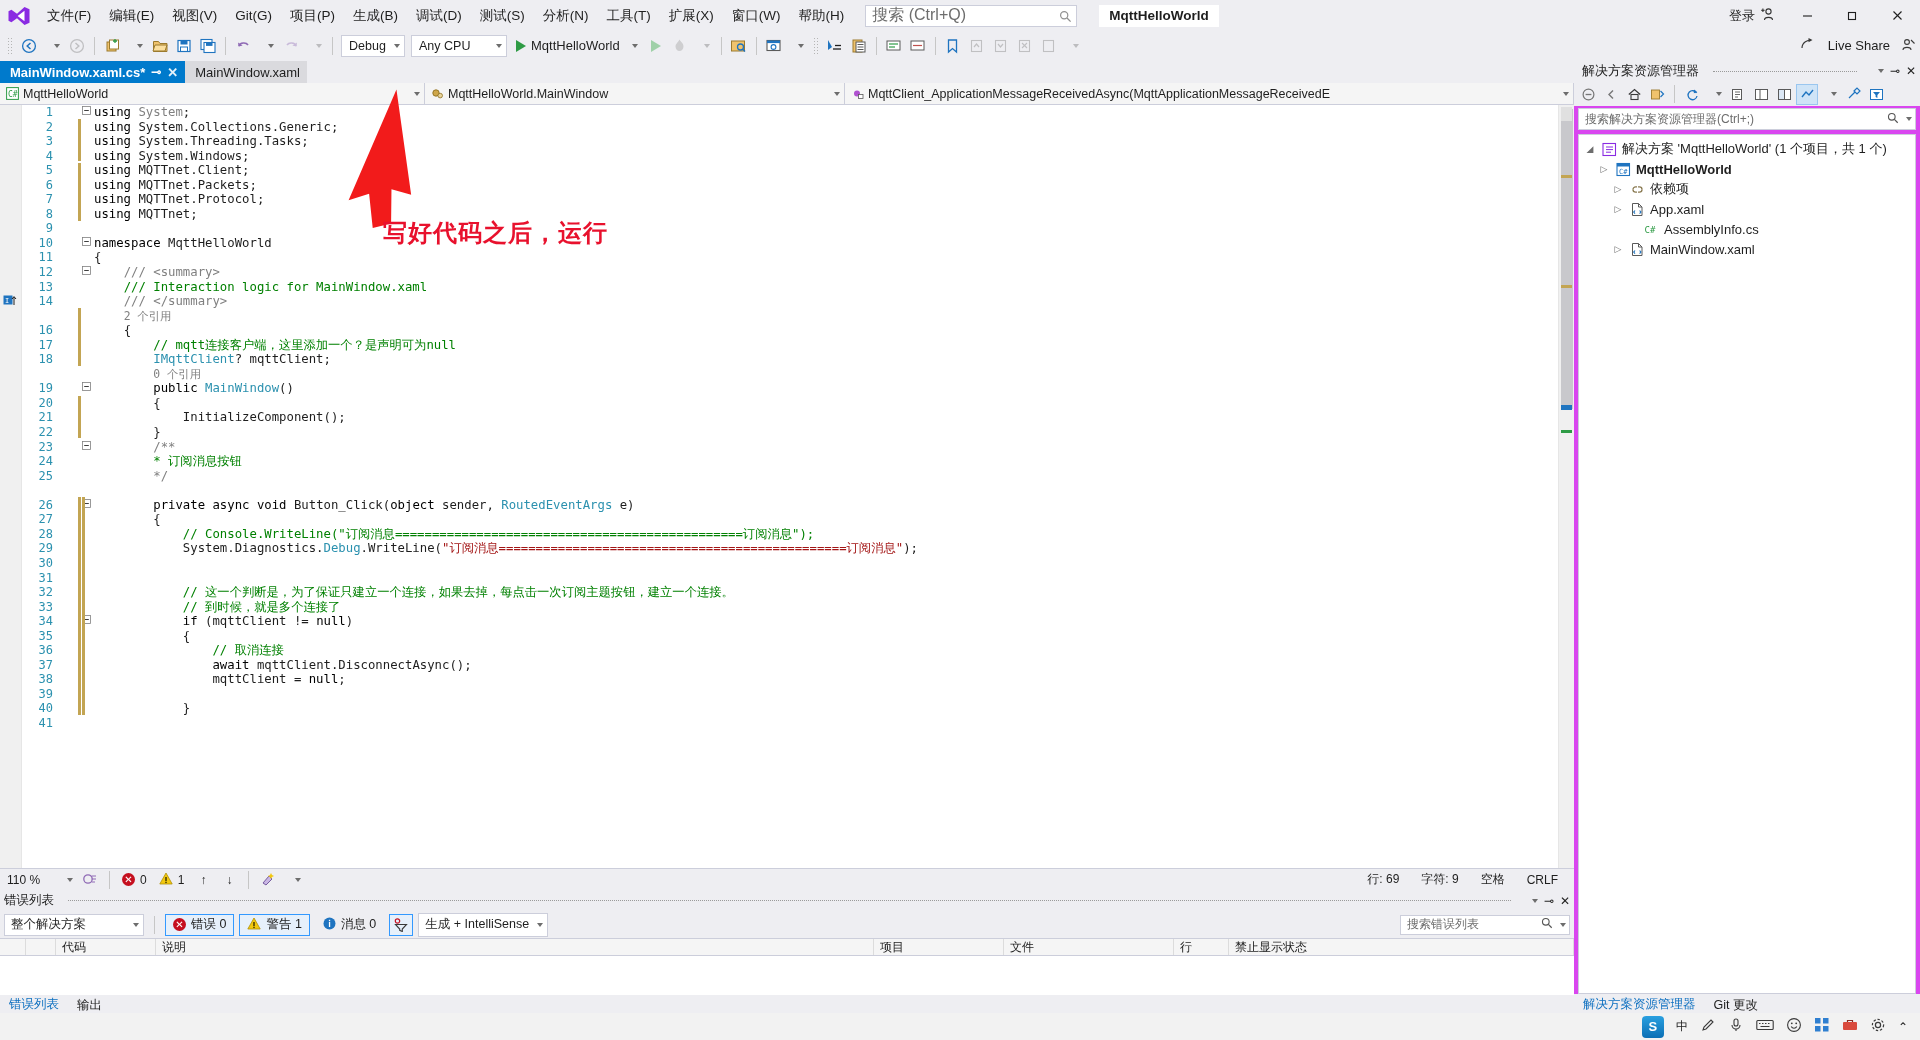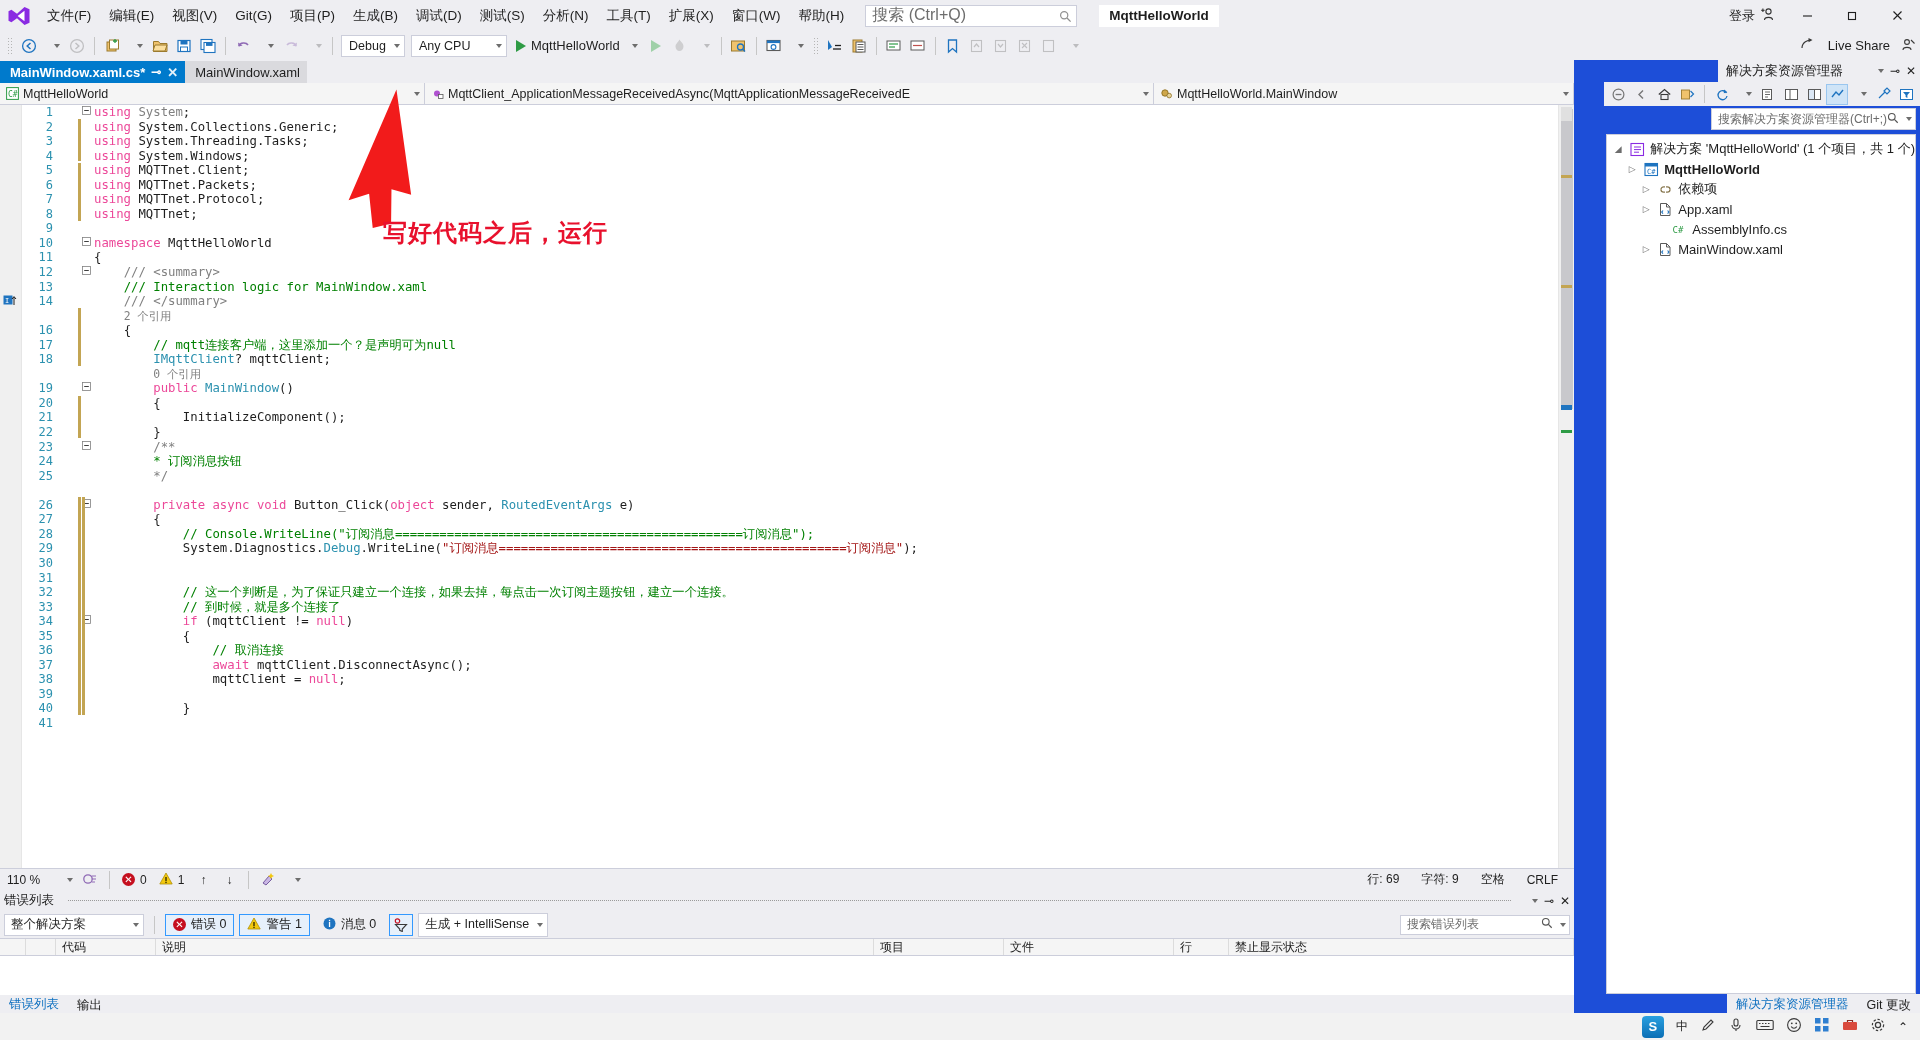--- a/index.html
+++ b/index.html
@@ -57,21 +57,21 @@
   .combo .lbl { flex: 1; white-space: nowrap; }
   .caret { width: 0; height: 0; border-left: 3.5px solid transparent; border-right: 3.5px solid transparent; border-top: 4px solid #6d6d6d; margin-left: 7px; }
   .run-btn { display: flex; align-items: center; gap: 5px; padding: 0 6px; height: 24px; font-size: 13px; }
   .tri { width: 0; height: 0; border-top: 6px solid transparent; border-bottom: 6px solid transparent; border-left: 10px solid #2e9b45; }
   .tri-o { width: 0; height: 0; border-top: 6px solid transparent; border-bottom: 6px solid transparent; border-left: 10px solid #9fd0a8; }
   .live-share { margin-left: auto; display: flex; align-items: center; gap: 13px; font-size: 13px; padding-right: 6px; }
 
   
   .body { flex: 1; display: flex; min-height: 0; }
   .left { flex: 1; display: flex; flex-direction: column; min-width: 0; }
-  .right { width: 346px; flex: 0 0 346px; display: flex; flex-direction: column; background: #1d4ed8; align-items: flex-end; }
+  .right { width: 346px; flex: 0 0 346px; display: flex; flex-direction: column; background: #d946ef; }
 
   
   .tabstrip { height: 23px; flex: 0 0 23px; background: #eeeef2; display: flex; align-items: flex-end; }
   .tab { height: 22px; display: flex; align-items: center; padding: 0 7px 0 10px; font-size: 13px; gap: 6px; }
   .tab.active { background: #007acc; color: #fff; font-weight: bold; }
   .tab.inactive { background: #dadade; color: #1e1e1e; }
   .tab .x { font-size: 13px; opacity: .9; }
   .tab .pin { font-size: 12px; }
   .tabstrip .fill { flex: 1; }
 
@@ -92,21 +92,21 @@
   .editor-wrap { flex: 1; display: flex; min-height: 0; background: #fff; position: relative; }
   .glyph-margin { width: 22px; flex: 0 0 22px; background: #f0f0f0; border-right: 1px solid #e6e6e6; position: relative; }
   .code-area { flex: 1; position: relative; overflow: hidden; background: #fff;
     font-family: "DejaVu Sans Mono", monospace; font-size: 12.3px; line-height: 14.55px; }
   .line { display: flex; height: 14.55px; white-space: pre; align-items: center; }
   .ln { width: 40px; flex: 0 0 40px; text-align: right; padding-right: 9px; color: #2b91af; font-size: 12px; font-family: "DejaVu Sans Mono", monospace; }
   .ln.blank { color: transparent; }
   .out-col { width: 16px; flex: 0 0 16px; position: relative; }
   .fold { width: 16px; flex: 0 0 16px; text-align: center; color: #888; font-size: 10px; }
   .codetext { flex: 1; white-space: pre; }
-  .k { color: #ec4899; }  
+  .k { color: #000000; }  
   .t { color: #2b91af; }  
   .c { color: #008000; }  
   .cg { color: #808080; } 
   .s { color: #a31515; }  
   .ref { color: #808080; font-size: 11.4px; }
   .pl { color: #1e1e1e; }
   .bar-y { position: absolute; width: 3px; background: #c3a553; left: 0; }
 
   
   .vscroll { width: 16px; flex: 0 0 16px; background: #f0f0f0; position: relative; border-left: 1px solid #e6e6e6; }
@@ -462,38 +462,38 @@
         <div class="navcell nav1">
           <span class="mini-ico">
             <svg width="13" height="13" viewBox="0 0 13 13">
                 <rect x="0.6" y="0.6" width="11.8" height="11.8" fill="#fff" stroke="#2e9b45" stroke-width="1"></rect>
                 <text x="2" y="9.6" font-size="8" fill="#2e9b45" font-family="monospace">C#</text>
               </svg>
           </span>
           <span class="txt">MqttHelloWorld</span>
           <span class="caret"></span>
         </div>
+        <div class="navcell nav2">
+          <span class="mini-ico">
+            <svg width="13" height="13" viewBox="0 0 13 13">
+                <circle cx="5" cy="6" r="3.2" fill="#cfa74a" stroke="#8d6f1f" stroke-width="0.9"></circle>
+                <circle cx="9.2" cy="8.6" r="2.3" fill="#e8d49a" stroke="#8d6f1f" stroke-width="0.8"></circle>
+              </svg>
+          </span>
+          <span class="txt">MqttHelloWorld.MainWindow</span>
+          <span class="caret"></span>
+        </div>
         <div class="navcell nav3">
           <span class="mini-ico">
             <svg width="13" height="13" viewBox="0 0 13 13">
                 <path d="M3 6.5 a3 3 0 1 1 6 0 a3 3 0 1 1 -6 0" fill="#a335c9" opacity=".85"></path>
                 <rect x="7.5" y="7.5" width="4.5" height="4" fill="#fff" stroke="#5a5a5a" stroke-width="0.8"></rect>
               </svg>
           </span>
           <span class="txt">MqttClient_ApplicationMessageReceivedAsync(MqttApplicationMessageReceivedE</span>
-          <span class="caret"></span>
-        </div>
-        <div class="navcell nav2">
-          <span class="mini-ico">
-            <svg width="13" height="13" viewBox="0 0 13 13">
-                <circle cx="5" cy="6" r="3.2" fill="#cfa74a" stroke="#8d6f1f" stroke-width="0.9"></circle>
-                <circle cx="9.2" cy="8.6" r="2.3" fill="#e8d49a" stroke="#8d6f1f" stroke-width="0.8"></circle>
-              </svg>
-          </span>
-          <span class="txt">MqttHelloWorld.MainWindow</span>
           <span class="caret"></span>
         </div>
       </div>
 
       <div class="editor-wrap">
         <div class="glyph-margin">
           <div style="position:absolute;left:3px;top:190px">
             <svg width="14" height="14" viewBox="0 0 14 14">
                 <rect x="0.5" y="0.5" width="9" height="9" fill="#1f74c0"></rect>
                 <text x="2" y="7.5" font-size="7" fill="#fff" font-family="monospace">I</text>

